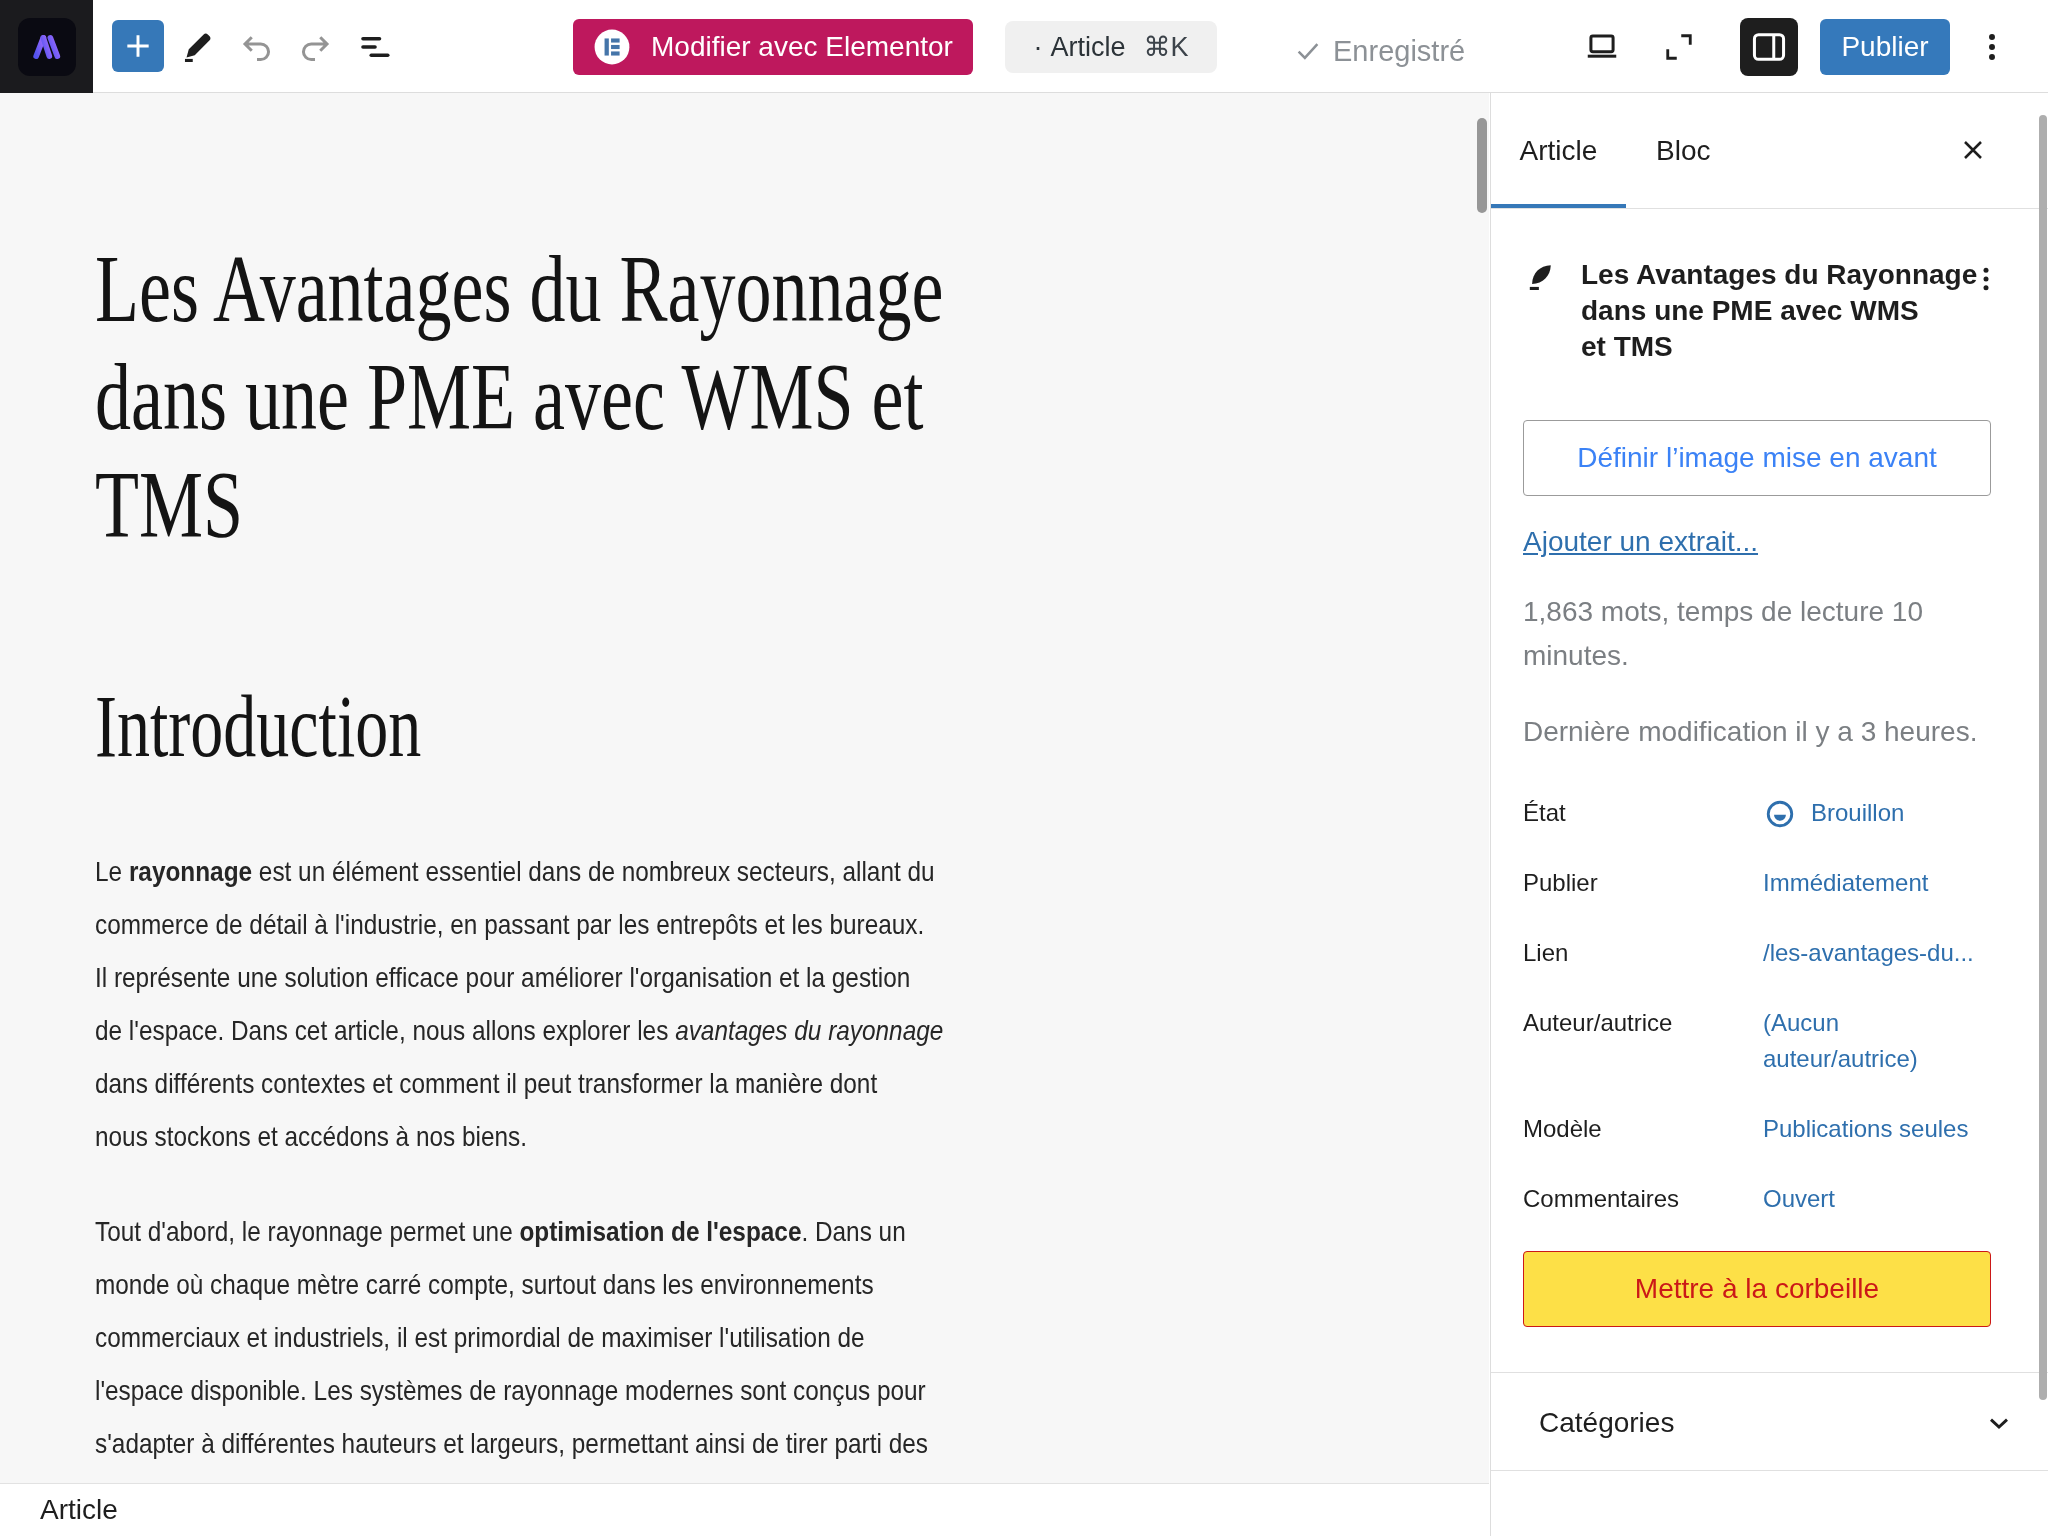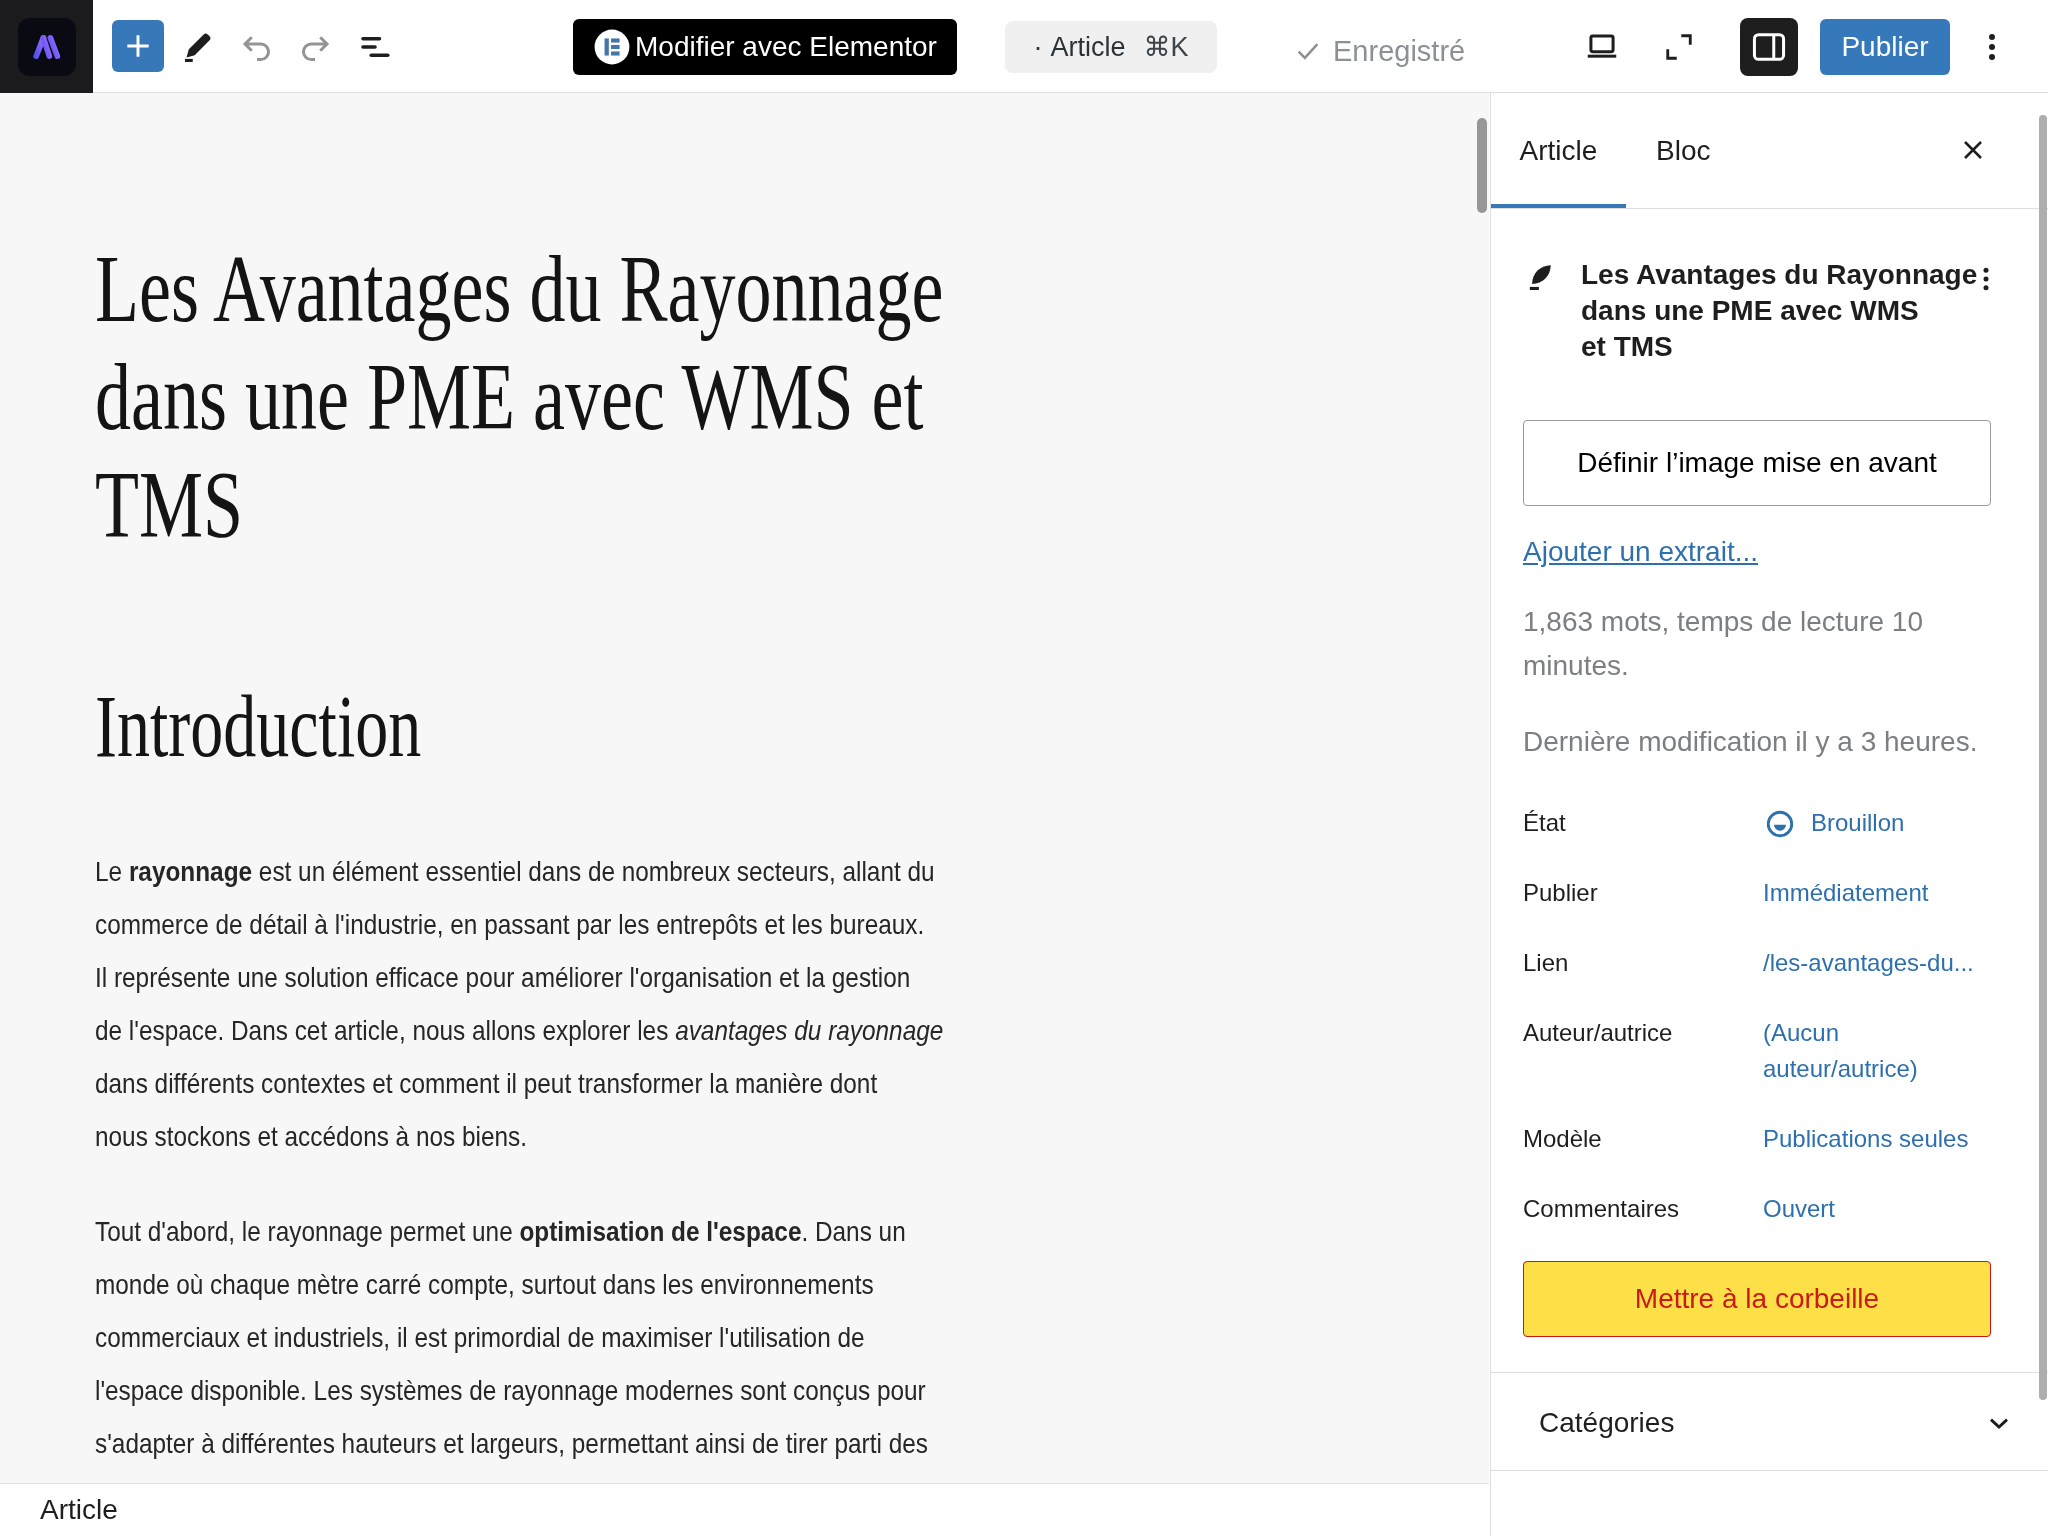--- a/index.html
+++ b/index.html
@@ -11,21 +11,21 @@
     background:#fff; border-bottom:1px solid #dddddd; z-index:30; }
   .logo-block { position:absolute; left:0; top:0; width:93px; height:93px;
     background:#1b1b1e; display:flex; align-items:center; justify-content:center; cursor:pointer; }
   .logo-mark { width:58px; height:58px; background:#0a0a12; border-radius:12px;
     display:flex; align-items:center; justify-content:center; }
   .tb-btn { position:absolute; display:flex; align-items:center; justify-content:center;
     border:none; background:transparent; cursor:pointer; }
   .add-btn { left:112px; top:20px; width:52px; height:52px; border-radius:6px; background:#3678b8; }
   .icon-48 { width:48px; height:48px; top:23px; }
   .elementor-btn { left:573px; top:19px; height:56px; padding:0 20px; border-radius:6px;
-    background:#000000; color:#fff; font-size:28px; display:flex; gap:4px; align-items:center; }
+    background:#be185d; color:#fff; font-size:28px; display:flex; gap:20px; align-items:center; }
   .cmd-pill { left:1005px; top:21px; width:212px; height:52px; border-radius:8px;
     background:#f0f0f0; font-size:27px; color:#2c3338; gap:8px; }
   .cmd-shortcut { margin-left:10px; color:#3c434a; }
   .saved { position:absolute; left:1293px; top:0; height:102px; display:flex; align-items:center;
     gap:10px; color:#8c9196; font-size:29px; }
   .publish-btn { left:1820px; top:19px; width:130px; height:56px; border-radius:6px;
     background:#3579bb; color:#fff; font-size:28px; }
   .toggle-on { left:1740px; top:18px; width:58px; height:58px; border-radius:8px; background:#1e1e1e; }
 
   
@@ -65,22 +65,22 @@
   .sb-close { position:absolute; right:50px; top:32px; width:50px; height:50px;
     display:flex; align-items:center; justify-content:center; cursor:pointer; }
   .sb-body { padding:0 58px 0 32px; position:relative; }
 
   .post-card { margin-top:48px; display:flex; gap:24px; position:relative; }
   .post-card .pc-title { font-size:28px; font-weight:700; line-height:36px;
     color:#1e1e1e; white-space:pre-line; }
   .pc-kebab { position:absolute; right:-18px; top:0; width:44px; height:44px;
     display:flex; align-items:center; justify-content:center; cursor:pointer; }
 
-  .featured-btn { margin-top:55px; width:468px; height:86px; background:#fff;
-    border:1.5px solid #9b9b9b; border-radius:4px; font-size:28px; color:#000000;
+  .featured-btn { margin-top:55px; width:468px; height:76px; background:#fff;
+    border:1.5px solid #9b9b9b; border-radius:4px; font-size:28px; color:#3b82f6;
     display:flex; align-items:center; justify-content:center; cursor:pointer; }
   .ai-link { margin-top:30px; display:flex; align-items:center; gap:14px;
     color:#c21ec9; font-size:28px; cursor:pointer; }
   .excerpt-link { margin-top:30px; display:inline-block; color:#2e6fad; font-size:28px;
     text-decoration:underline; cursor:pointer; }
   .stats { margin-top:32px; color:#7b7f83; font-size:28px; line-height:44px; white-space:pre-line; }
   .stats.second { white-space:nowrap; }
 
   .fields { margin-top:41px; }
   .field-row { display:flex; margin-bottom:34px; font-size:24px; line-height:36px; }

